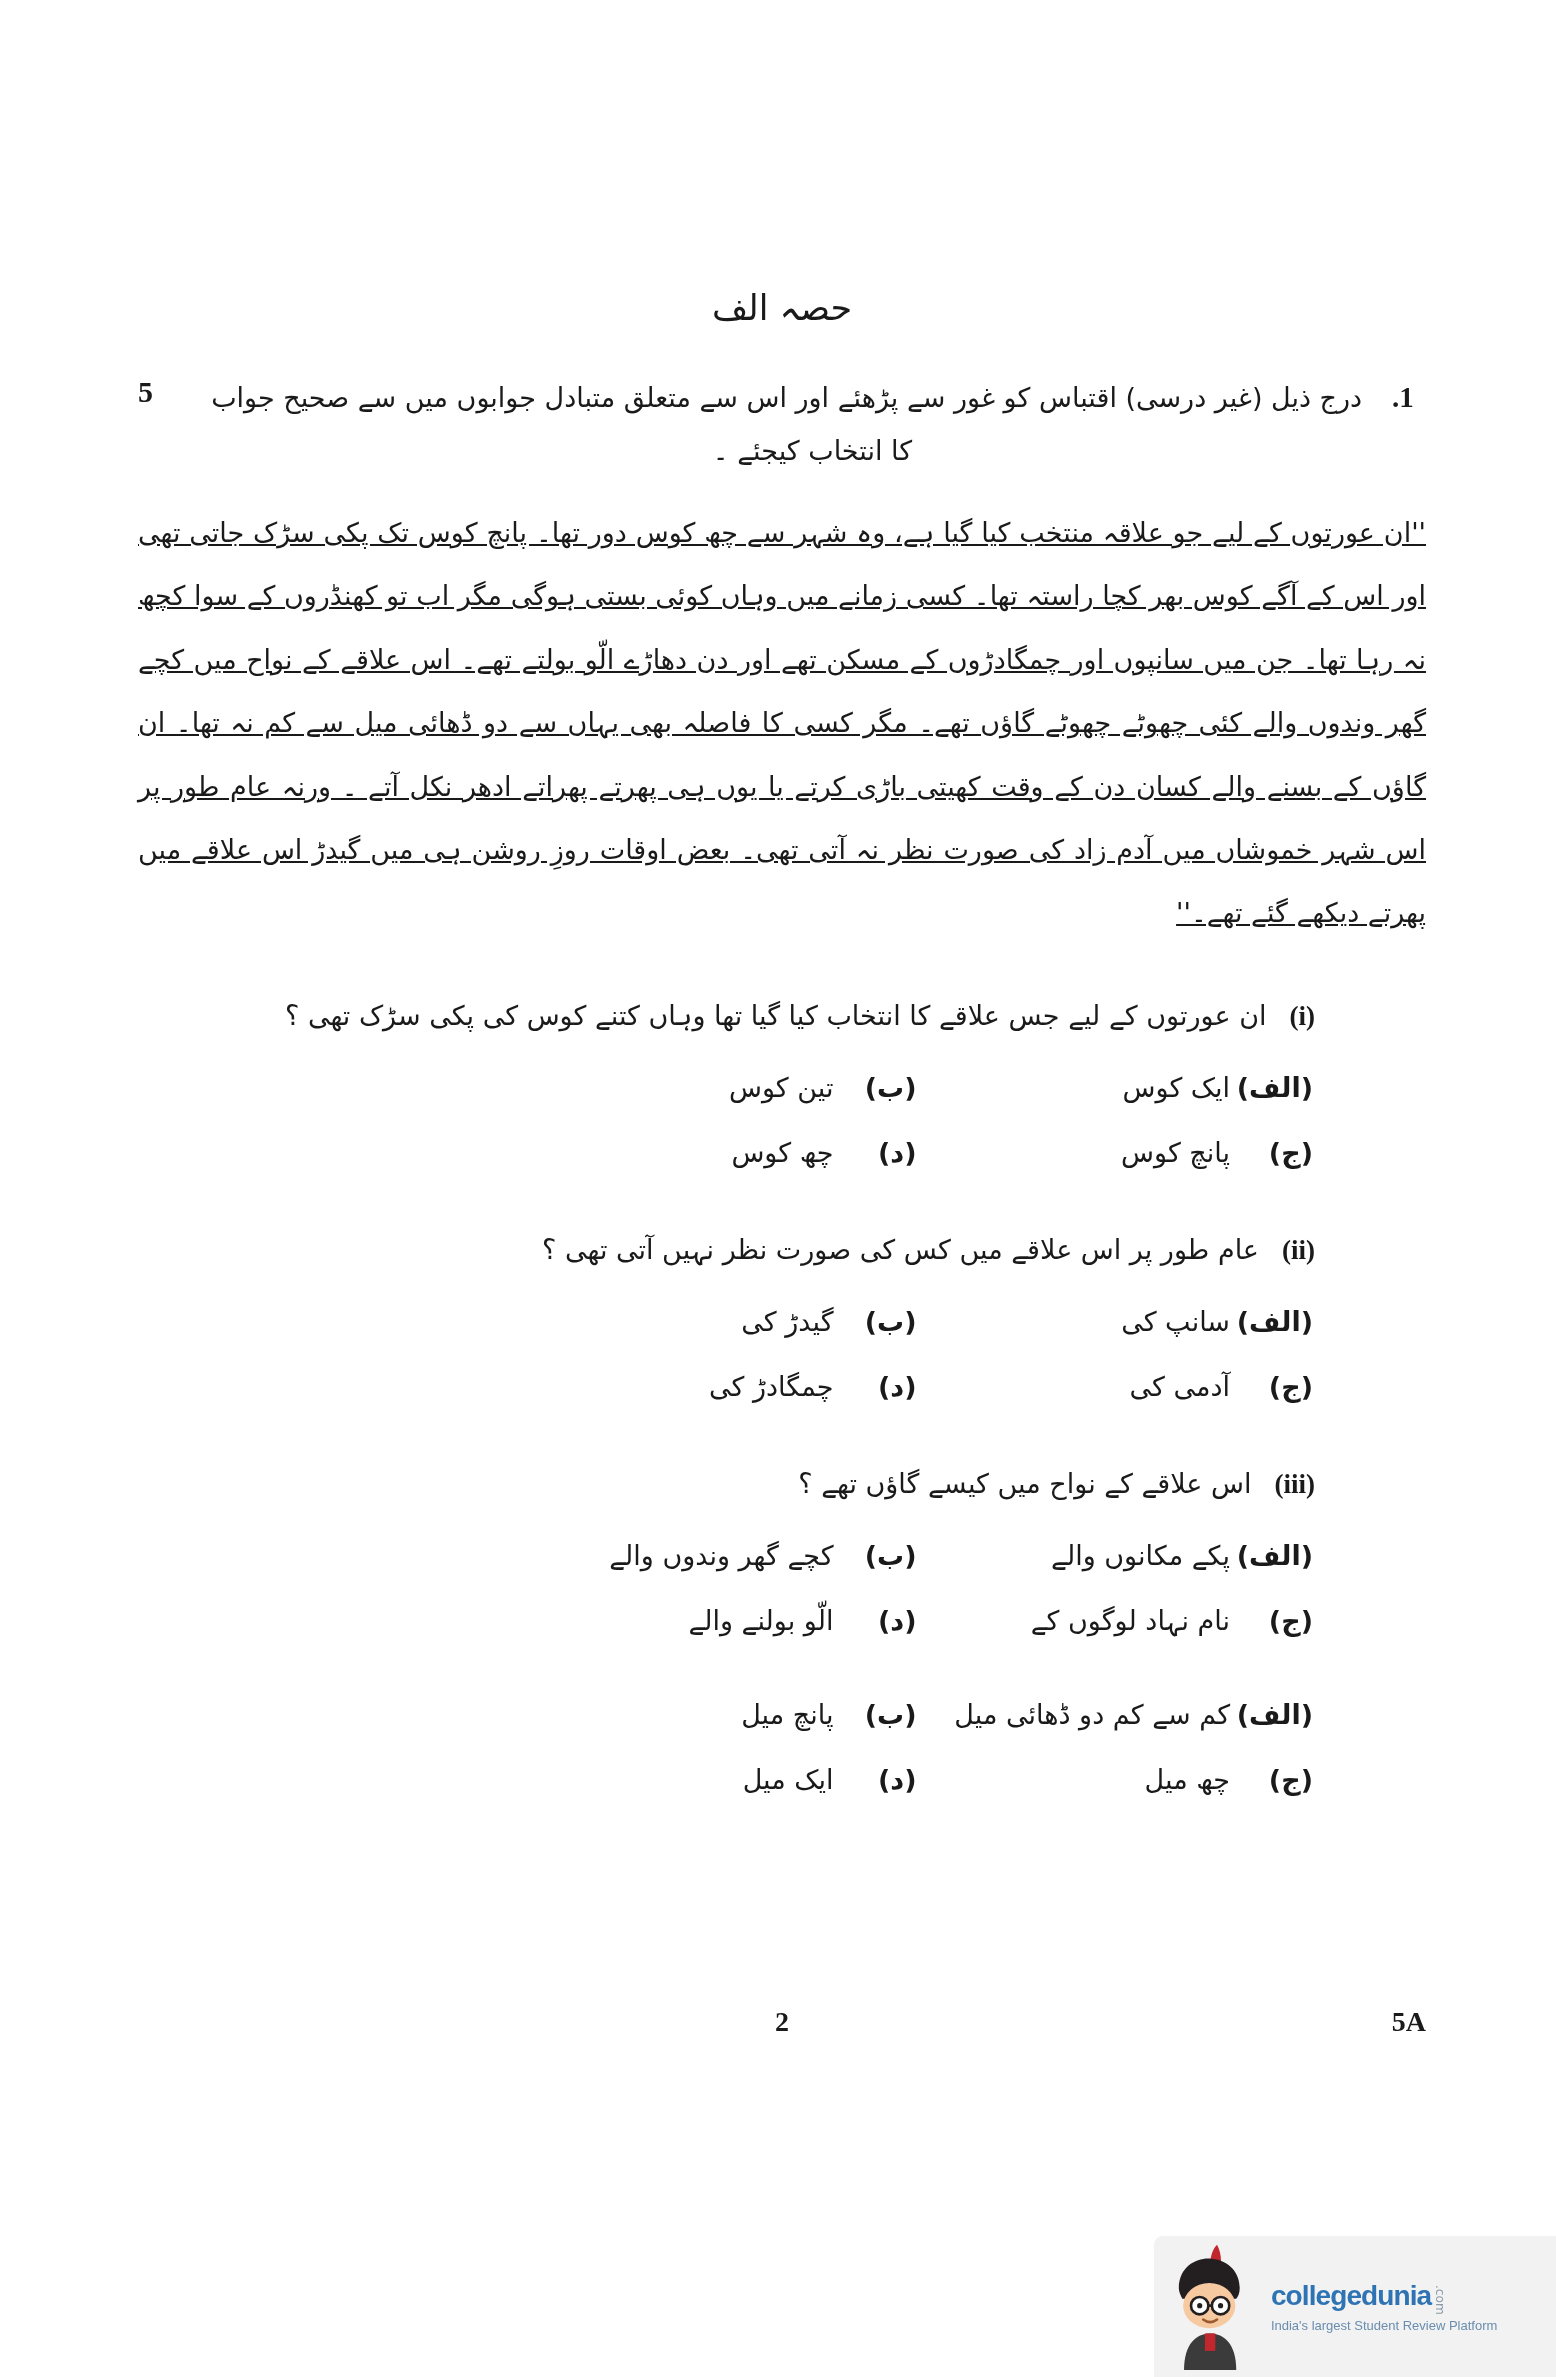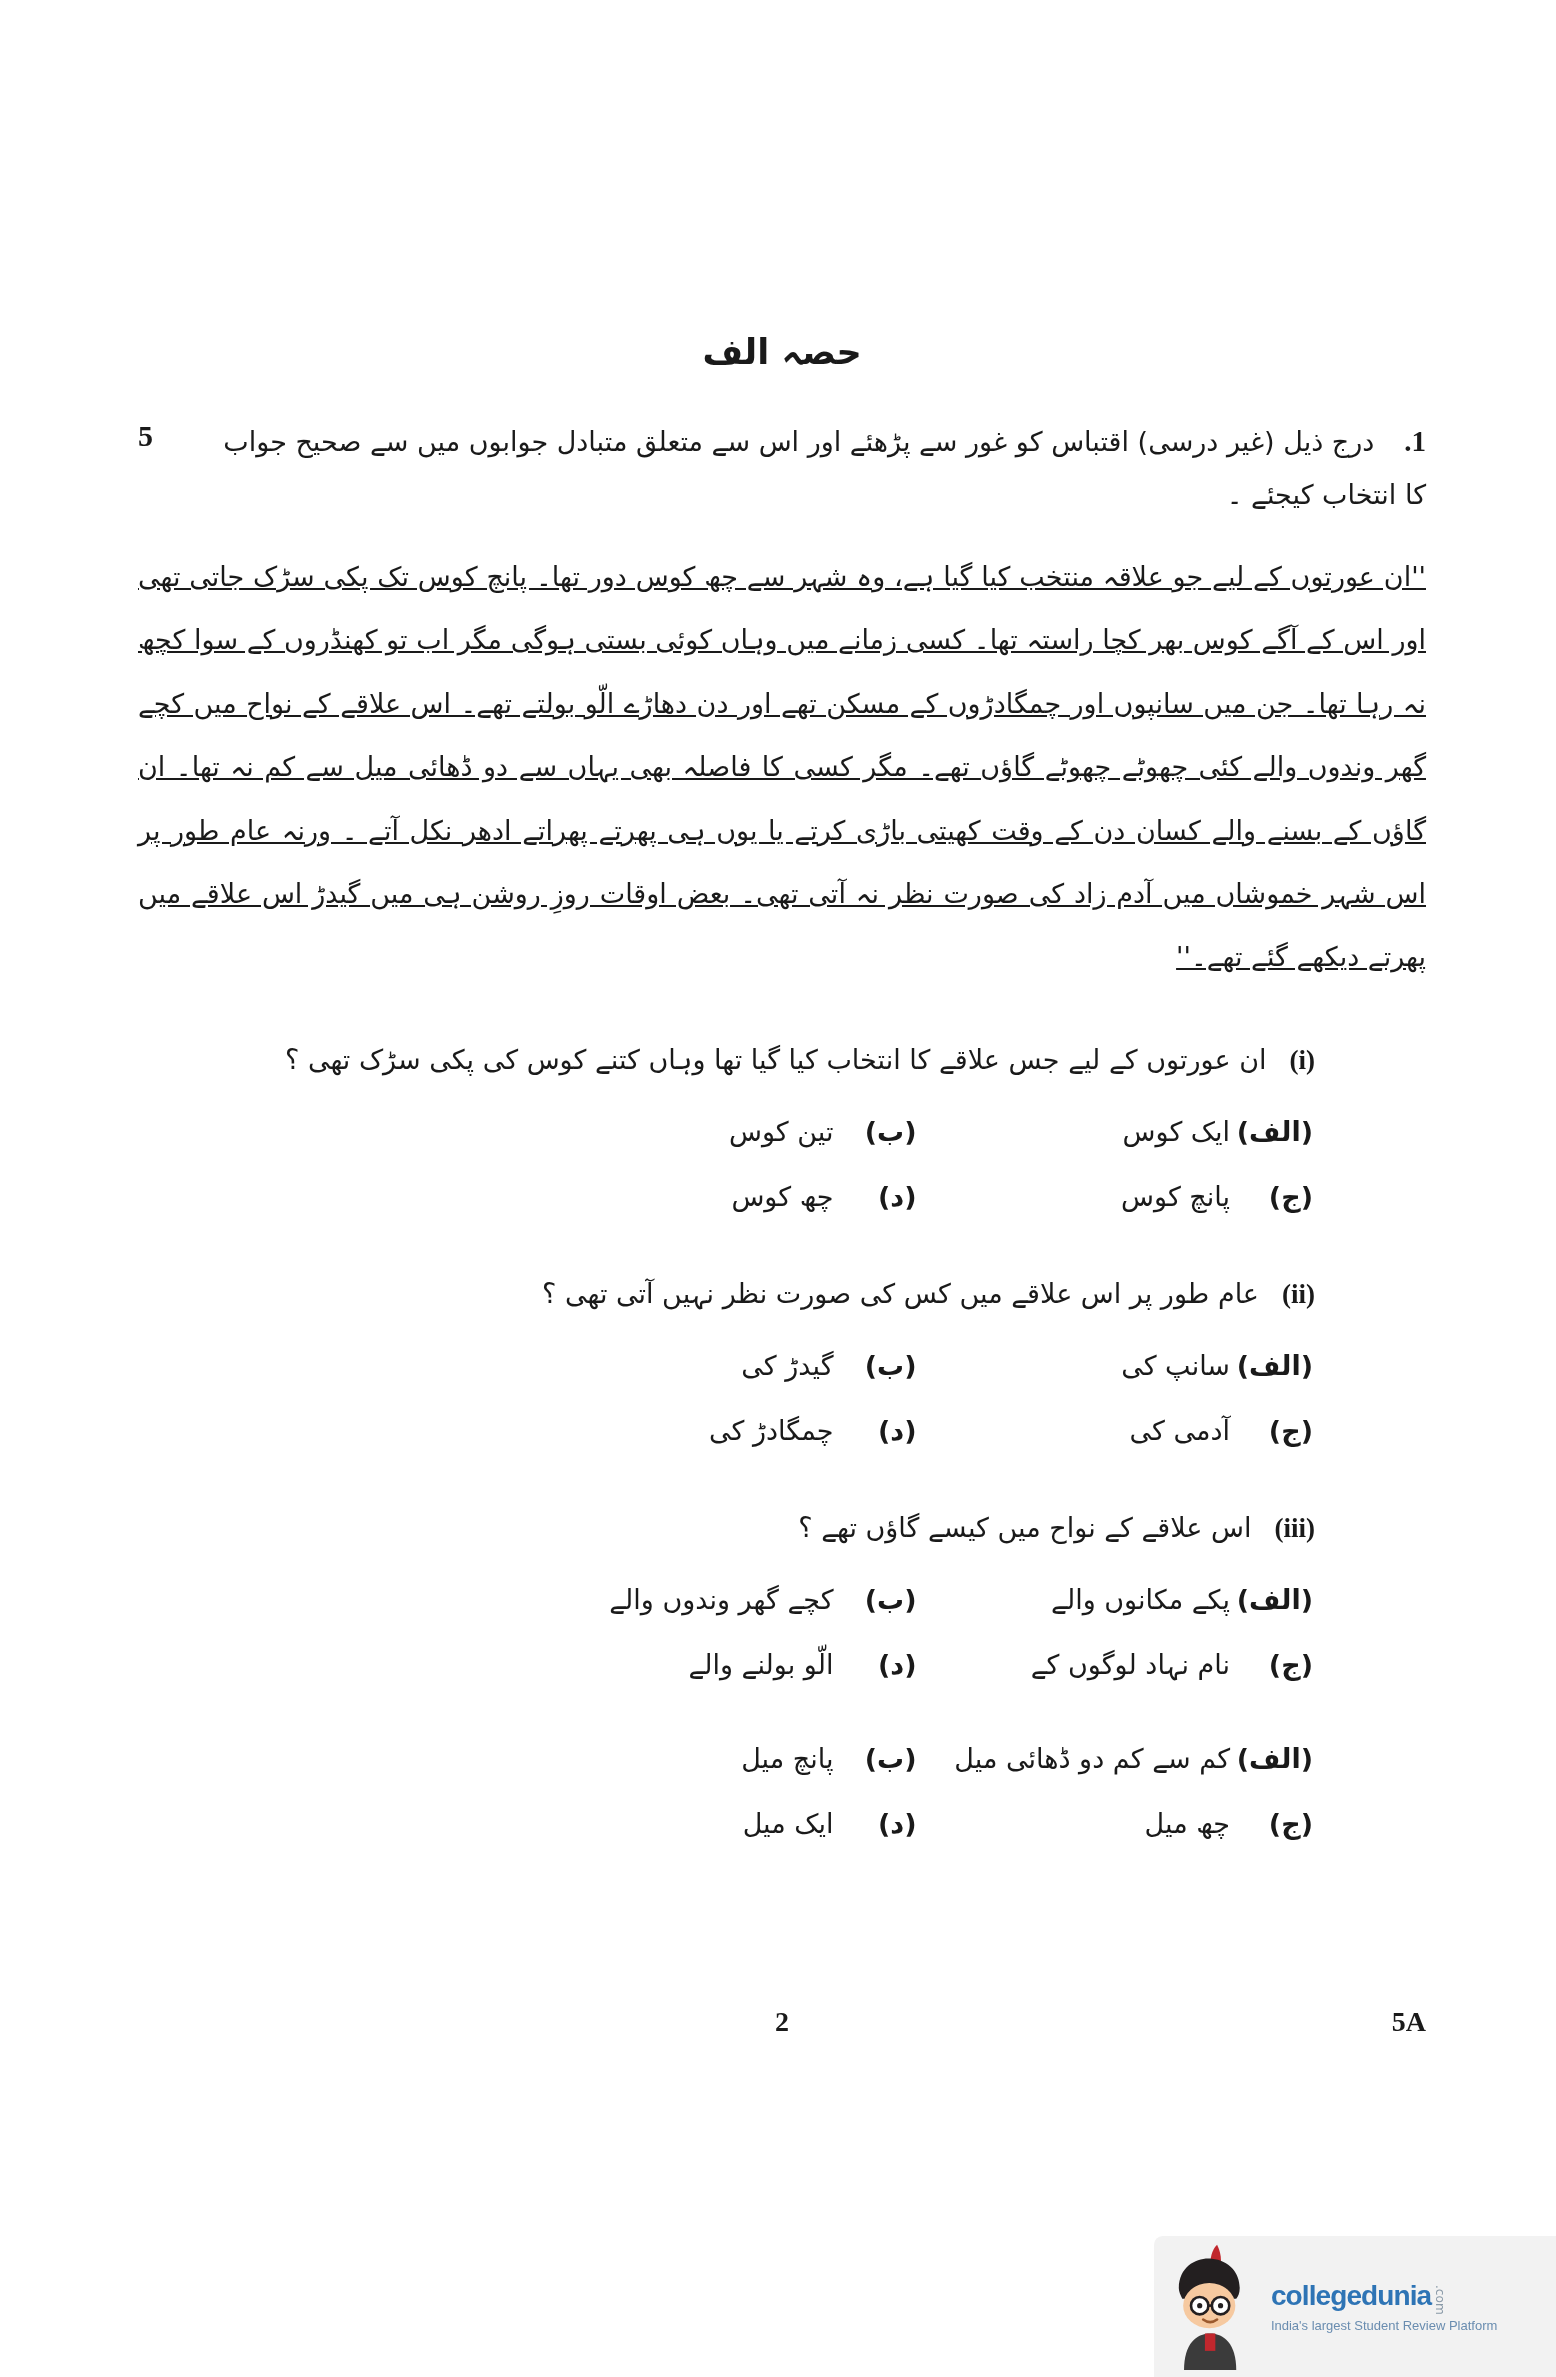--- a/index.html
+++ b/index.html
@@ -13,42 +13,41 @@
     font-family: "DejaVu Sans", sans-serif;
     color: #1a1a1a;
     overflow: hidden;
   }
   .content {
     padding: 288px 131px 0 138px;
   }
   .heading {
     text-align: center;
     font-size: 35px;
-    font-weight: bold;
+    font-weight: normal;
     direction: rtl;
     margin-bottom: 42px;
-    margin-top: 44px;
   }
   .q1-row {
     display: flex;
     align-items: flex-start;
     margin-bottom: 24.4px;
   }
   .marks {
     width: 61px;
     flex: 0 0 61px;
     font-family: "Liberation Serif", serif;
     font-weight: bold;
     font-size: 30px;
     padding-top: 5.2px;
   }
   .q1-content {
     flex: 1;
     direction: rtl;
-    text-align: right;
+    text-align: center;
     font-size: 27px;
     line-height: 1.9;
   }
   .q-number {
     font-family: "Liberation Serif", serif;
     font-weight: bold;
     font-size: 29px;
     margin-inline-end: 30px;
   }
   .passage {

